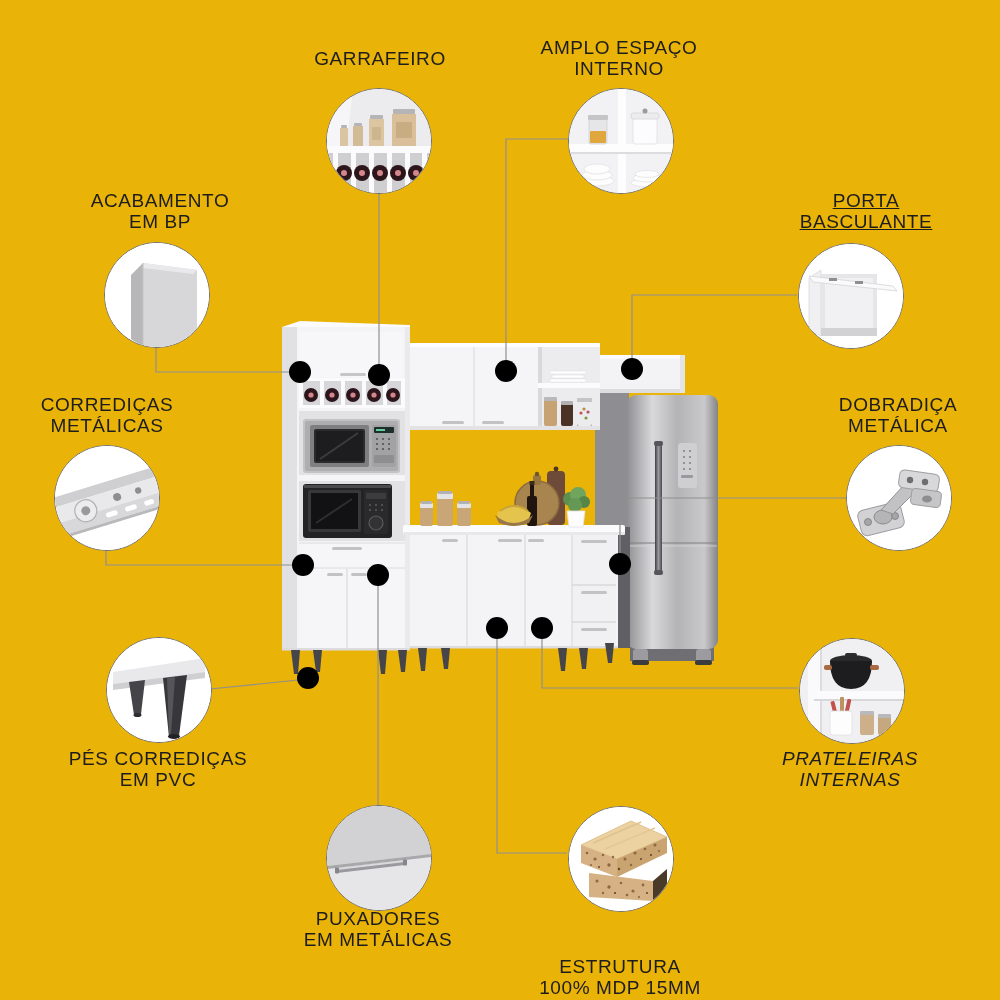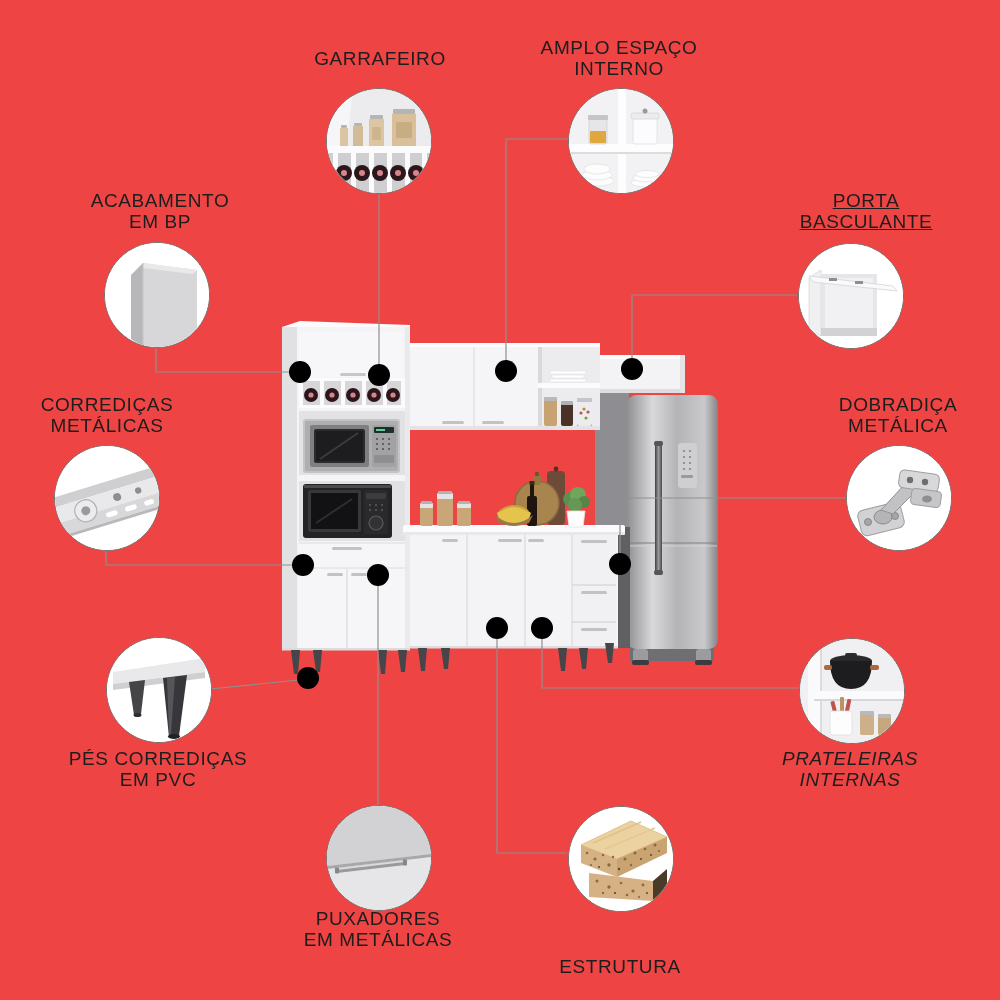--- a/index.html
+++ b/index.html
@@ -1,16 +1,16 @@
 <!DOCTYPE html>
 <html><head>
 <meta charset="utf-8">
 <style>
   html,body{margin:0;padding:0;background:#fff;}
-  #canvas{position:relative;width:1000px;height:1000px;background:#ef4444;overflow:hidden;
+  #canvas{position:relative;width:1000px;height:1000px;background:#eab308;overflow:hidden;
           font-family:"Liberation Sans", sans-serif;}
   .callout-label{position:absolute;width:220px;text-align:center;color:#1d1d1d;
                  font-size:19px;letter-spacing:.6px;line-height:21px;font-weight:400;}
   .callout-label span{display:block;}
   .callout-circle{position:absolute;width:104px;height:104px;border-radius:50%;
                   border:1px solid #6f6f6f;overflow:hidden;background:#fff;z-index:3;}
   .callout-circle svg{display:block;}
   #connector-layer{position:absolute;left:0;top:0;z-index:2;}
   #product-layer{position:absolute;left:270px;top:315px;z-index:1;}
 </style>
@@ -317,20 +317,21 @@
   <div class="callout-label" style="left:740px;top:748px;font-style:italic;">
     <span>PRATELEIRAS</span>
       <span>INTERNAS</span>
   </div>
   <div class="callout-label" style="left:268px;top:908px;">
     <span>PUXADORES</span>
       <span>EM METÁLICAS</span>
   </div>
   <div class="callout-label" style="left:510px;top:908px;margin-top:48px;">
     <span>ESTRUTURA</span>
+      <span>100% MDP 15MM</span>
   </div>
 
   <div class="callout-circle" style="left:326px;top:88px;">
     <svg width="104" height="104" viewBox="0 0 104 104">
       <rect width="104" height="104" fill="#ececee"></rect>
       <polygon points="0,0 26,0 14,104 0,104" fill="#f6f6f8"></polygon>
       <rect x="14" y="36" width="6" height="3" rx="1" fill="#b5b5b7"></rect>
         <rect x="13" y="39" width="8" height="18" fill="#d9c4a4"></rect>
       <rect x="27" y="34" width="8" height="3" rx="1" fill="#b5b5b7"></rect>
         <rect x="26" y="37" width="10" height="20" fill="#d2bb97"></rect>

